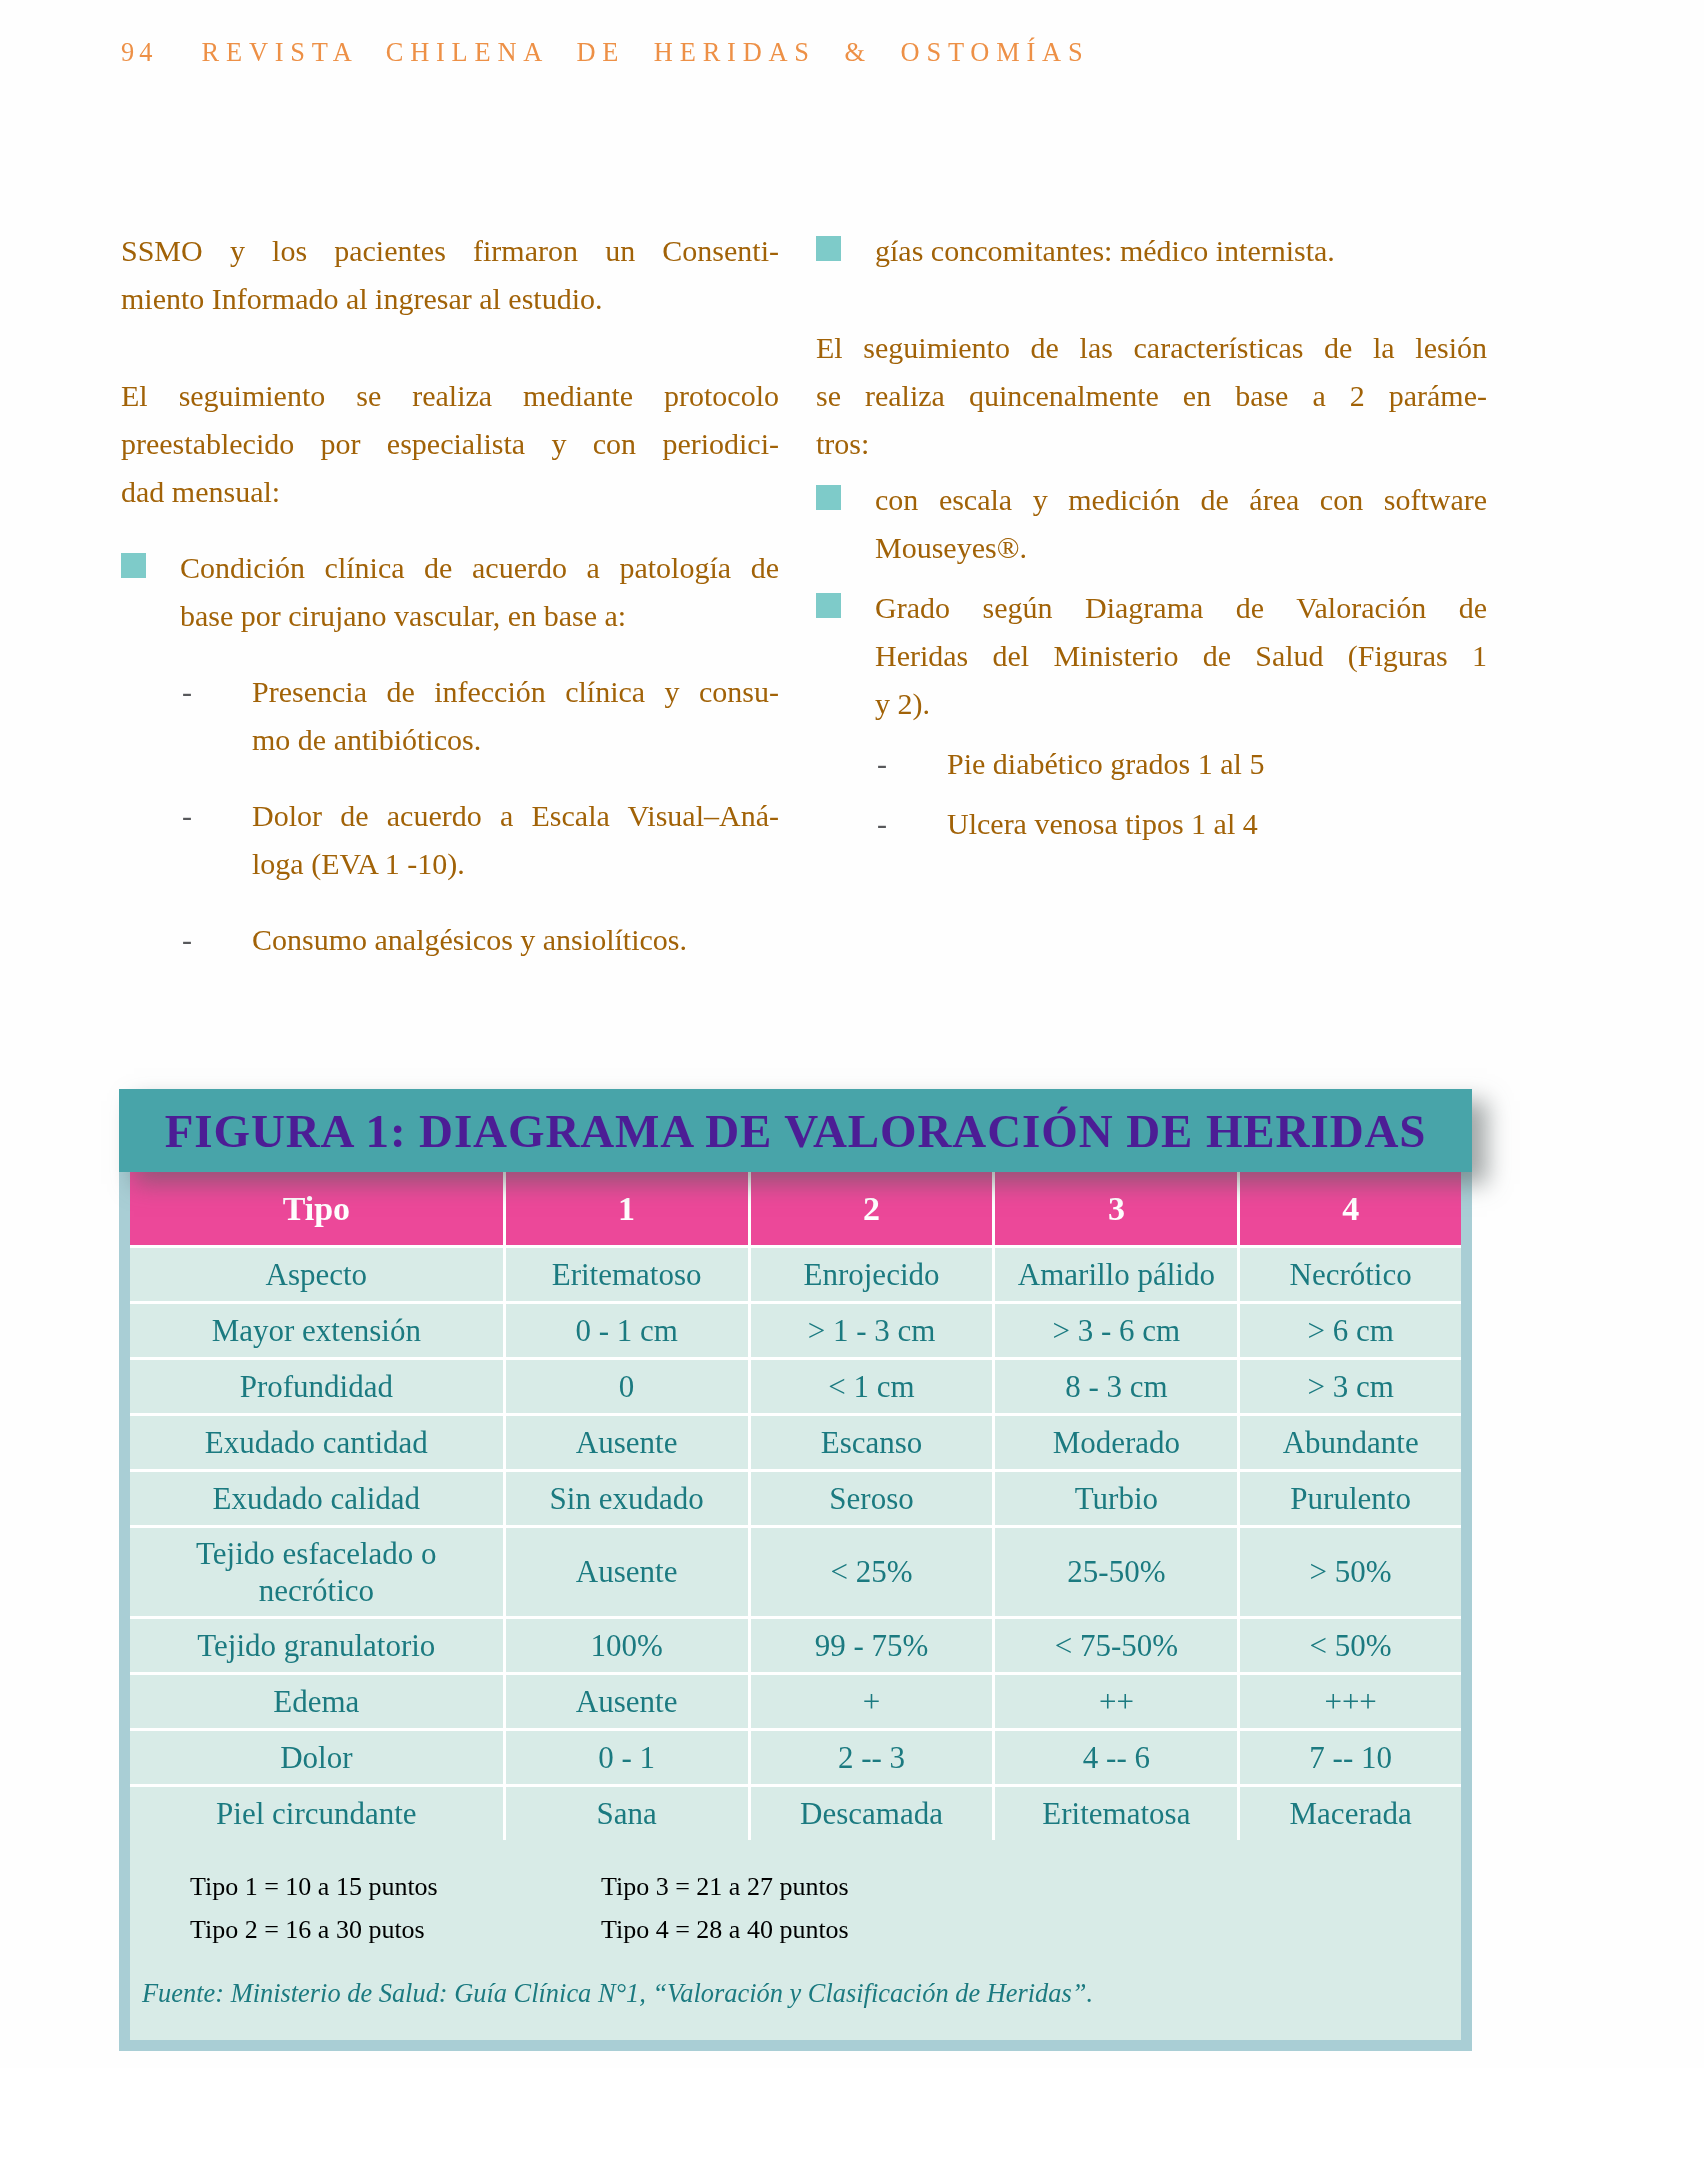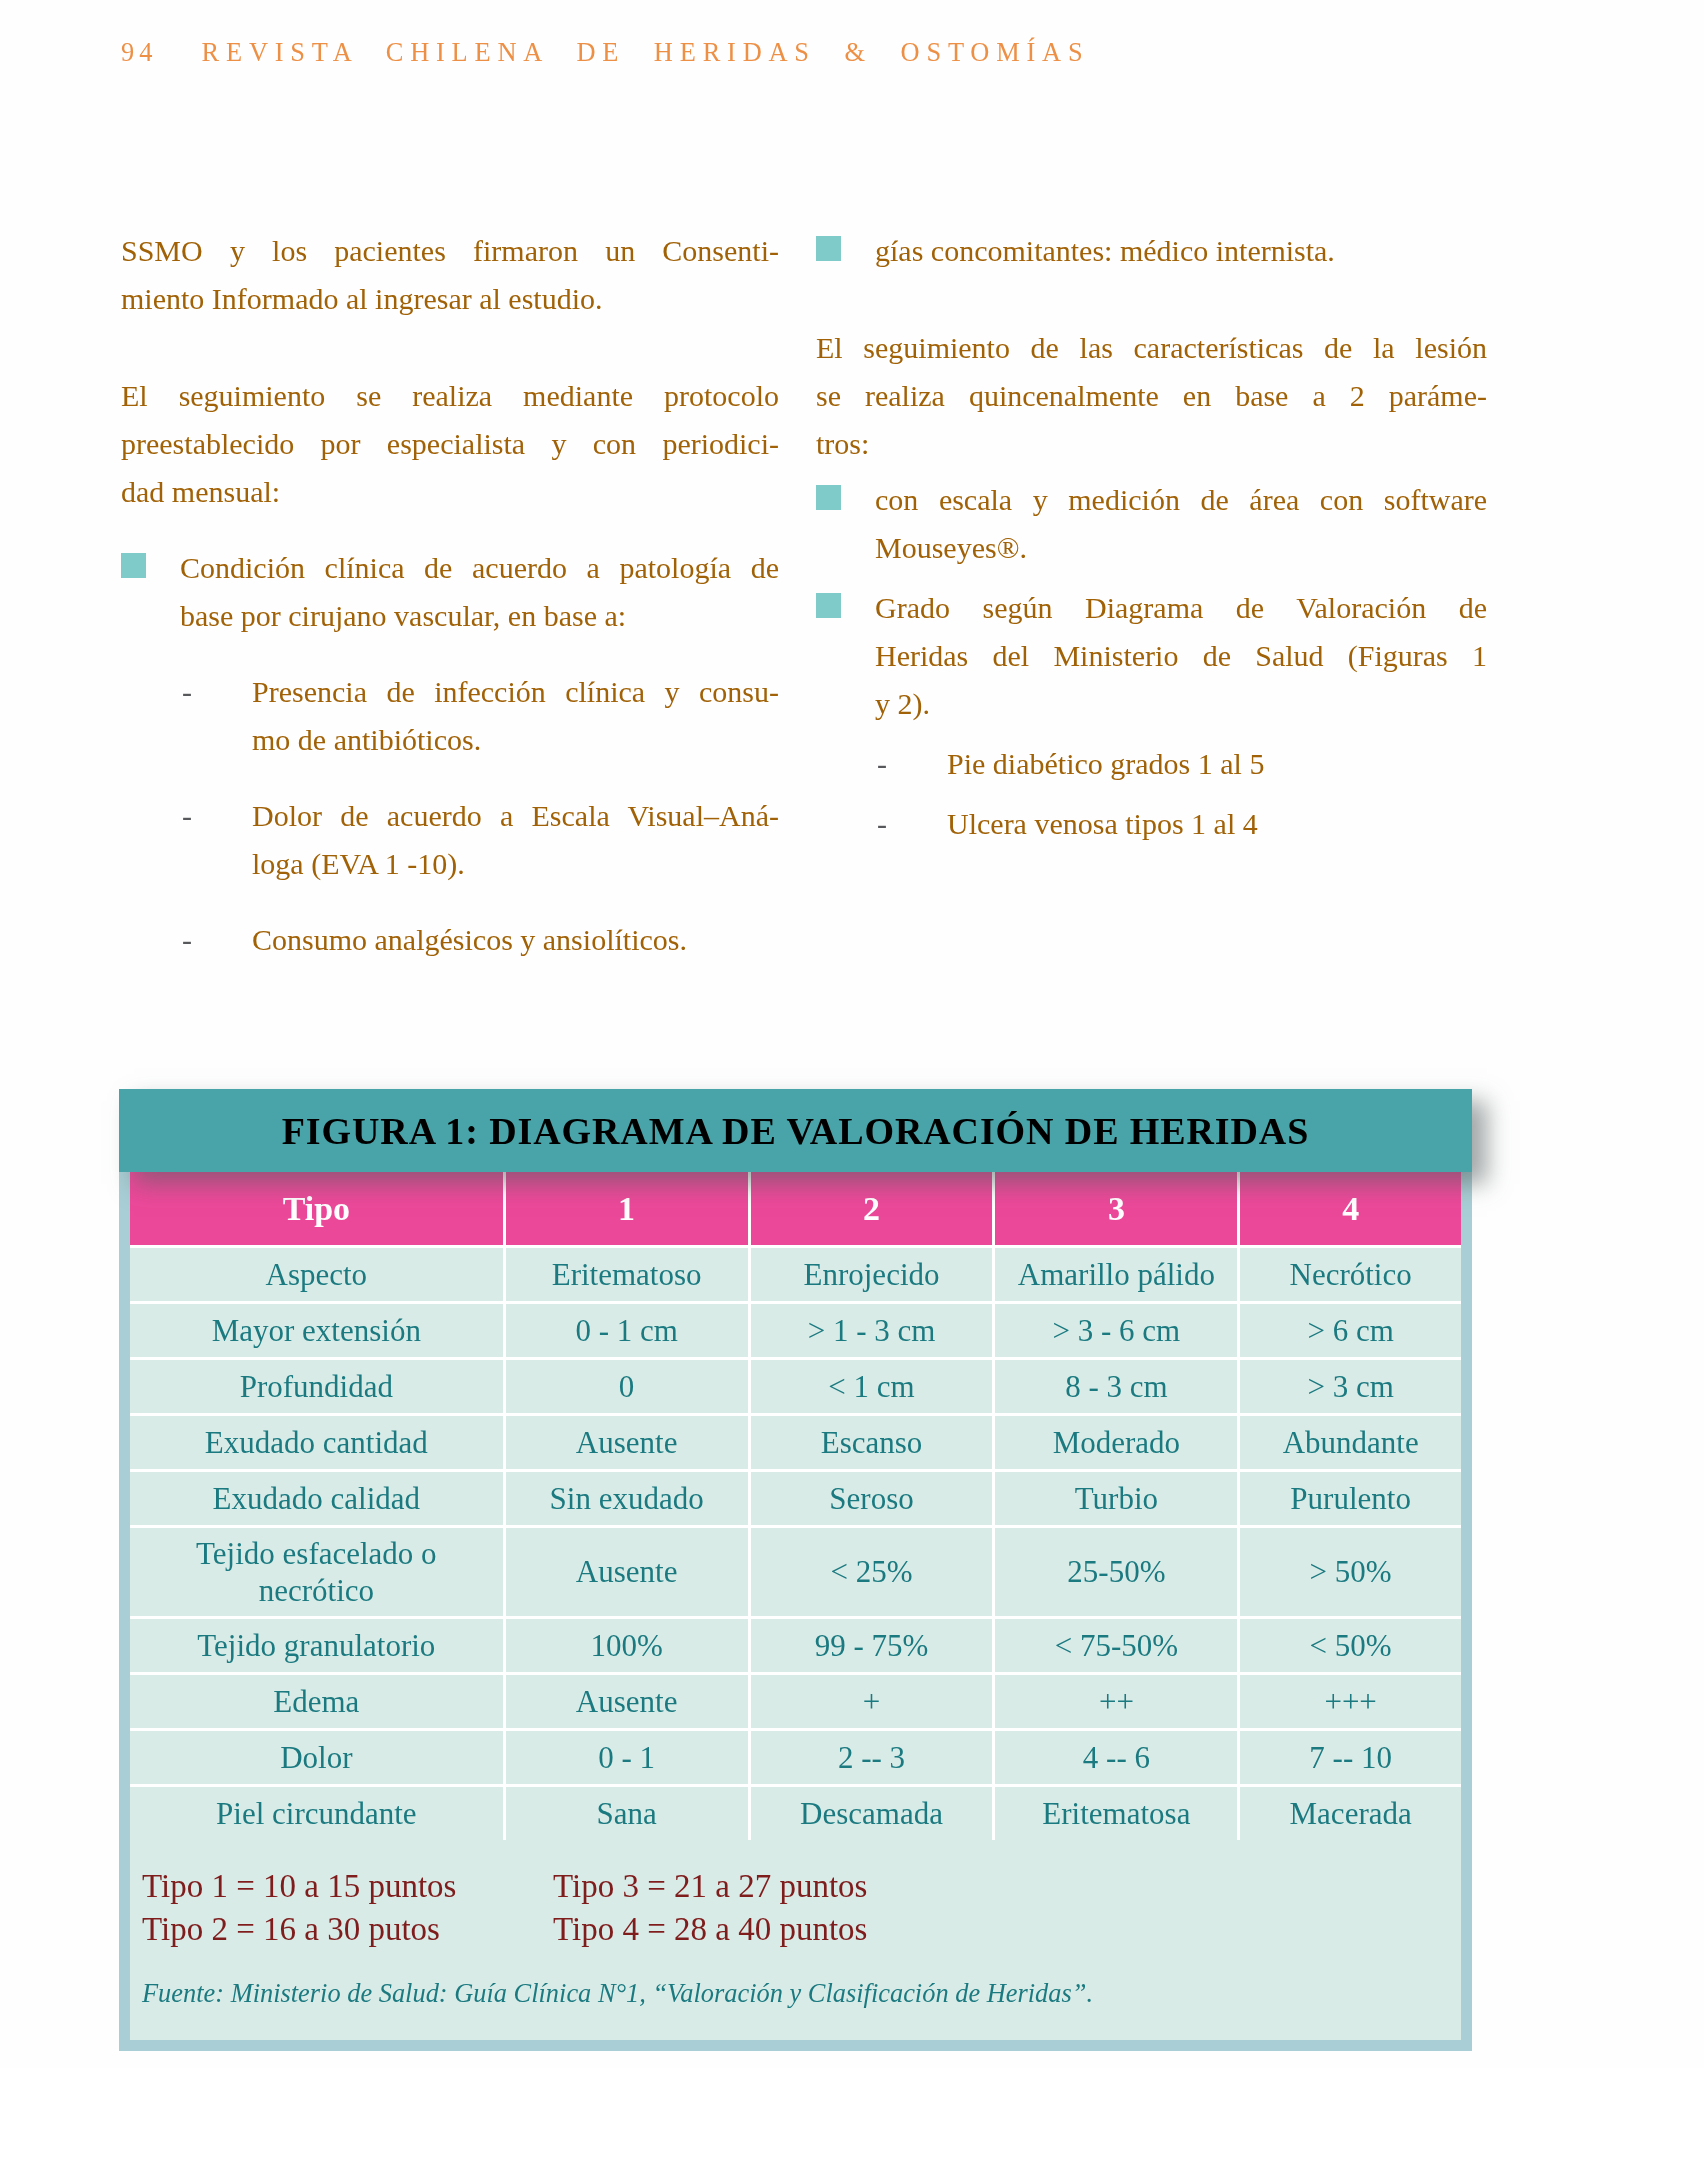--- a/index.html
+++ b/index.html
@@ -36,23 +36,23 @@
   .bullet-item { position:relative; padding-left:59px; }
   .bsq { position:absolute; left:0; top:9.4px; width:25px; height:25px; background:#7ecbc9; }
   .subitem { display:flex; padding-left:61px; }
   .dash { width:70px; flex:none; font-size:30px; line-height:48px; color:#57585b; }
   .stext { flex:1; }
 
   
   .figure { position:absolute; left:119px; top:1089px; width:1353px; }
   .fig-title {
     position:relative; z-index:2; width:100%; height:83px;
-    background:#48a4a9; color:#000000;
+    background:#48a4a9; color:#4c1d95;
     display:flex; align-items:center; justify-content:center;
-    font-size:38px; font-weight:700; letter-spacing:0.9px;
+    font-size:47px; font-weight:700; letter-spacing:0.9px;
     box-shadow:15.3px 12px 22px rgba(85,95,95,0.55);
   }
   .fig-panel {
     position:relative; width:100%; background:#d8ebe7;
     border:11px solid #a9ced5; border-top:none;
   }
   .t-head { display:flex; height:73px; background:#ec4899; }
   .t-hcell {
     display:flex; align-items:center; justify-content:center;
     color:#fff; font-size:34px; font-weight:600;
@@ -66,21 +66,21 @@
   .t-c0 { width:28%; }
   .t-c1 { width:18.4%; }
   .t-c2 { width:18.4%; }
   .t-c3 { width:18.4%; }
   .t-c4 { width:16.8%; }
   .t-head > div:not(:first-child),
   .t-row  > div:not(:first-child) { border-left:3.4px solid #ffffff; }
 
   .t-legend { display:flex; padding:25.6px 0 0 12px; }
   .t-lcol { width:411px; }
-  .t-lline { font-size:33px; line-height:43px; color:#7f1d1d; }
+  .t-lline { font-size:26px; line-height:43px; color:#000000;margin-left:48px; }
   .t-source { padding:27px 17px 31px 12px; font-style:italic; font-size:26.4px; color:#1b7a80; }
 </style>
 </head>
 <body>
 
 <div class="page">
 
   <header class="pg-header">
     <span class="pgnum">94</span>
     <span class="jtitle">REVISTA CHILENA DE HERIDAS &amp; OSTOMÍAS</span>

